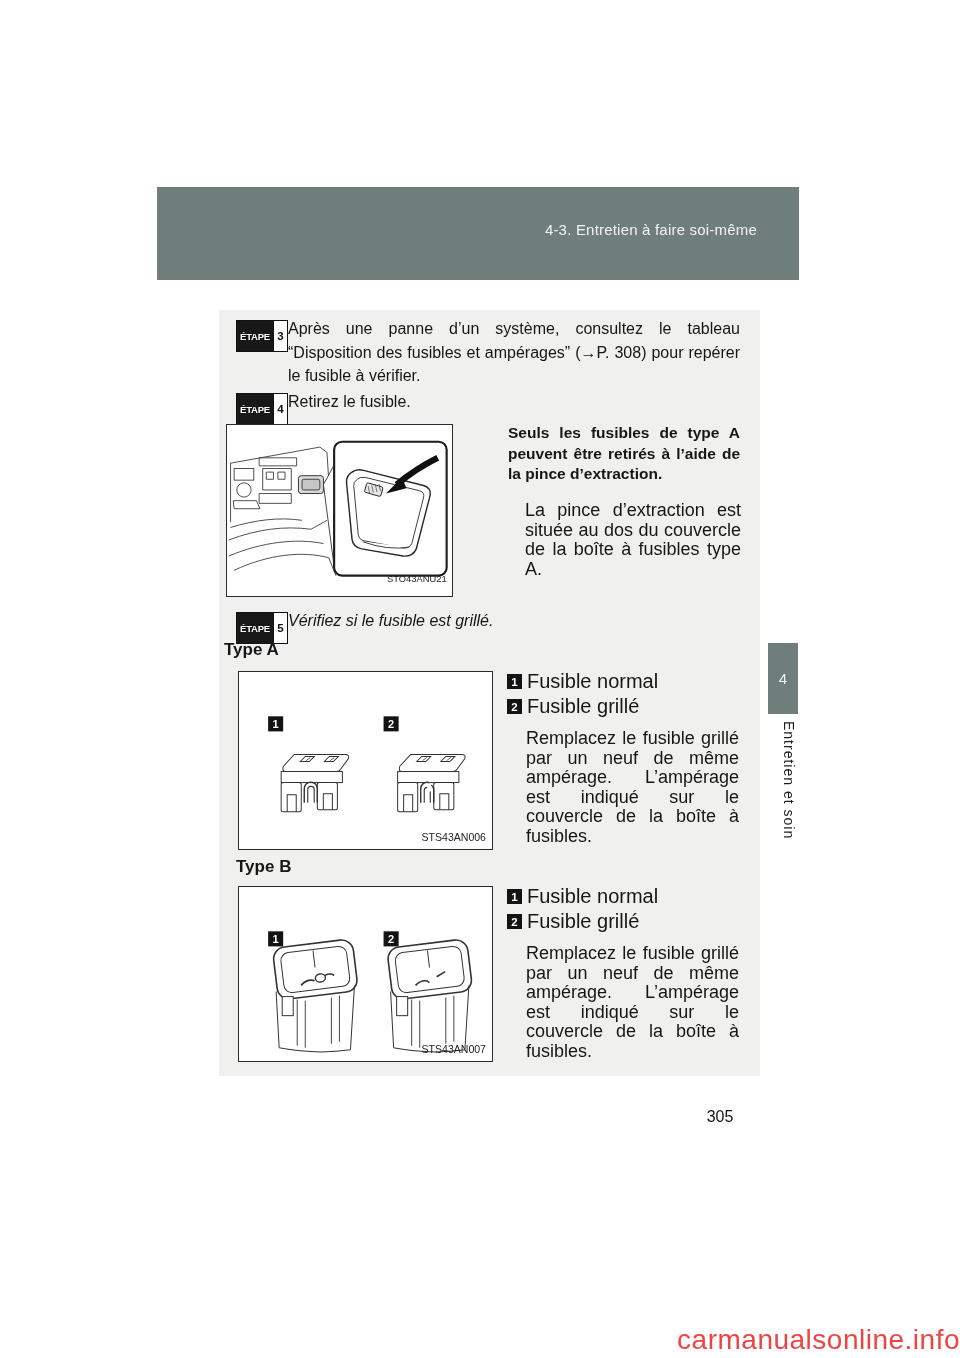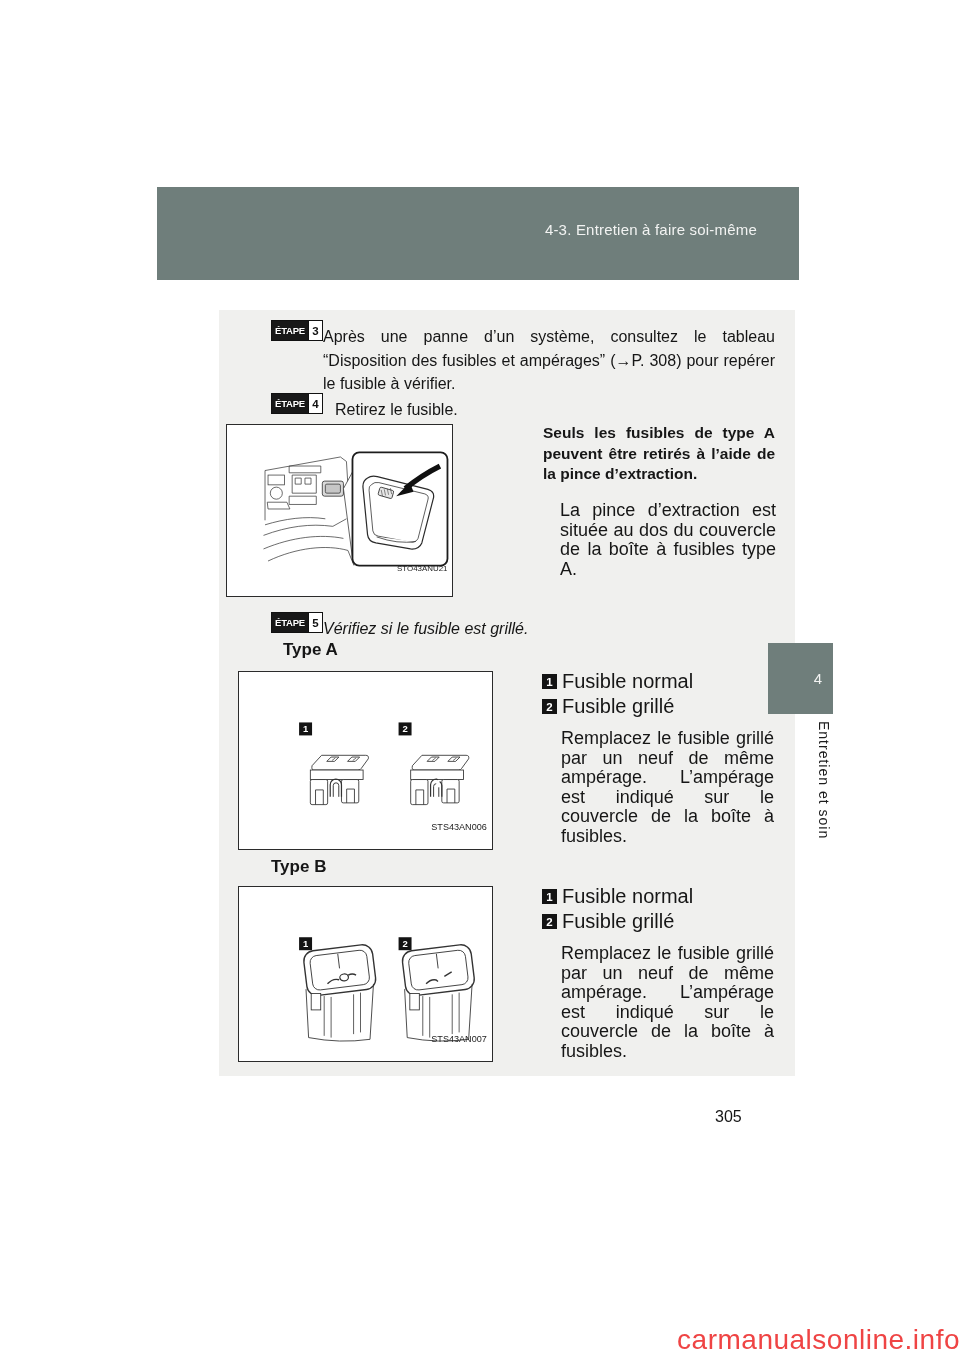--- a/index.html
+++ b/index.html
@@ -1,48 +1,48 @@
 <!DOCTYPE html>
 <html><head>
 <meta charset="utf-8">
 <style>
   html,body { margin:0; padding:0; }
   body {
     width:960px; height:1358px; background:#ffffff;
     font-family:"Liberation Sans", sans-serif; color:#161616;
     position:relative; overflow:hidden;
   }
-  .abs { position:absolute;padding-left:35px; }
+  .abs { position:absolute; }
 
   
   .header-band {
     left:157px; top:187px; width:642px; height:93px;
     background:#6f7e7b; box-sizing:border-box;
     display:flex; align-items:center; justify-content:flex-end;
     padding-right:42px; padding-bottom:8px;
   }
   .header-band .title { color:#f2f3f2; font-size:15px; letter-spacing:0.2px; }
 
   
   .content-panel { left:219px; top:310px; width:541px; height:766px; background:#f0f0ee; }
 
   
   .step-badge {
-    display:inline-flex; height:21px; border:1px solid #111;
+    display:inline-flex; height:32px; border:1px solid #111;
     box-sizing:border-box; background:#fff; vertical-align:top;
   }
   .step-badge .etape {
     background:#181818; color:#fff; font-size:9.5px; font-weight:bold;
     padding:0 3px; display:flex; align-items:center; letter-spacing:-0.2px;
   }
   .step-badge .num {
     background:#fff; color:#111; width:13px; display:flex; align-items:center;
     justify-content:center; font-size:11.5px; font-weight:bold; border-left:1px solid #111;
   }
-  .step-text { font-size:16px; line-height:23.5px; text-align:justify;margin-top:8px; }
+  .step-text { font-size:16px; line-height:23.5px; text-align:justify; }
   .step-text.single { text-align:left; white-space:nowrap; }
 
   
   .figure-box { background:#ffffff; border:1.5px solid #2b2b2b; box-sizing:border-box; }
   .figure-box svg { display:block; width:100%; height:100%; }
 
   
   .lead-text  { font-size:15.5px; line-height:20.5px; text-align:justify;font-weight:bold; }
   .note-text  { font-size:18px; line-height:19.5px; text-align:justify; }
   .note-text2 { font-size:18px;   line-height:19.6px; text-align:justify; }
@@ -62,21 +62,21 @@
     left:768px; top:643px; width:30px; height:71px; background:#6f7e7b;
     display:flex; align-items:center; justify-content:center;
   }
   .chapter-tab .chapter-num { color:#f2f3f2; font-size:15px; }
   .vertical-title {
     left:770px; top:721px; width:27px; height:130px;
     writing-mode:vertical-rl; text-orientation:sideways;
     font-size:14px; letter-spacing:1px; color:#1c1c1c;
   }
 
-  .page-number { left:680px; top:1108px; width:80px; text-align:left; font-size:16px; }
+  .page-number { left:680px; top:1108px; width:80px; text-align:center; font-size:16px; }
 
   .watermark {
     right:0px; top:1324px; font-size:28px; color:#ef4444; letter-spacing:0.5px;
     white-space:nowrap;
   }
 
   svg text.fig-caption { font-family:"Liberation Sans", sans-serif; font-size:10.5px; fill:#222; }
   svg text.fig-num { font-family:"Liberation Sans", sans-serif; font-size:11px; font-weight:bold; fill:#fff; }
 </style>
 </head>
@@ -95,21 +95,21 @@
   </span>
 </div>
 <div class="abs step-text" style="left:288px; top:317px; width:452px;">Après une panne d’un système, consultez le tableau “Disposition des fusibles et ampérages” (→P. 308) pour repérer le fusible à vérifier.</div>
 
 <div class="abs" style="left:236px; top:393px;">
   <span class="step-badge">
     <span class="etape">ÉTAPE</span>
     <span class="num">4</span>
   </span>
 </div>
-<div class="abs step-text single" style="left:300px; top:390px;">Retirez le fusible.</div>
+<div class="abs step-text single" style="left:288px; top:390px;">Retirez le fusible.</div>
 
 <div class="abs figure-box" style="left:226px; top:424px; width:227px; height:173px;">
   <svg viewBox="0 0 252 170">
 
     <g stroke="#3c3c3c" stroke-width="1" fill="none">
       <path d="M4,32 L104,14 L112,20 L114,52"></path>
       <path d="M4,32 L4,98"></path>
       <rect x="8" y="38" width="22" height="13"></rect>
       <circle cx="19" cy="62" r="8"></circle>
       <path d="M7,74 h26 l4,9 h-29 z"></path>
@@ -155,21 +155,21 @@
 <div class="abs note-text" style="left:525px; top:501px; width:216px;">La pince d’extraction est située au dos du couvercle de la boîte à fusibles type A.</div>
 
 <div class="abs" style="left:236px; top:612px;">
   <span class="step-badge">
     <span class="etape">ÉTAPE</span>
     <span class="num">5</span>
   </span>
 </div>
 <div class="abs step-text single" style="left:288px; top:609px;font-style:italic;">Vérifiez si le fusible est grillé.</div>
 
-<div class="abs section-heading" style="left:248px; top:640px;">Type A</div>
+<div class="abs section-heading" style="left:224px; top:640px;">Type A</div>
 
 <div class="abs figure-box" style="left:238px; top:671px; width:255px; height:179px;">
   <svg viewBox="0 0 252 176">
 
     <rect x="29" y="44" width="15" height="15" fill="#131313"></rect>
     <text class="fig-num" x="36.5" y="55.5" text-anchor="middle">1</text>
 
     <rect x="144" y="44" width="15" height="15" fill="#131313"></rect>
     <text class="fig-num" x="151.5" y="55.5" text-anchor="middle">2</text>
 

